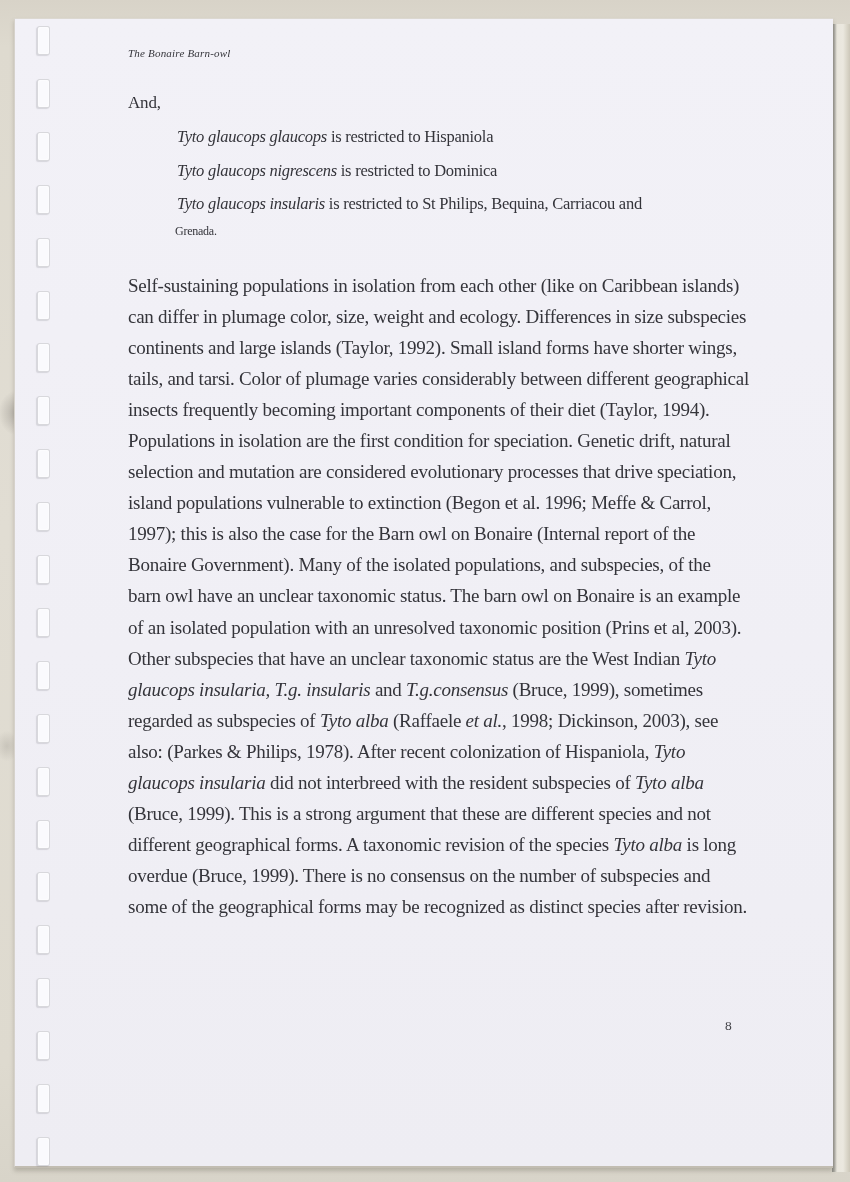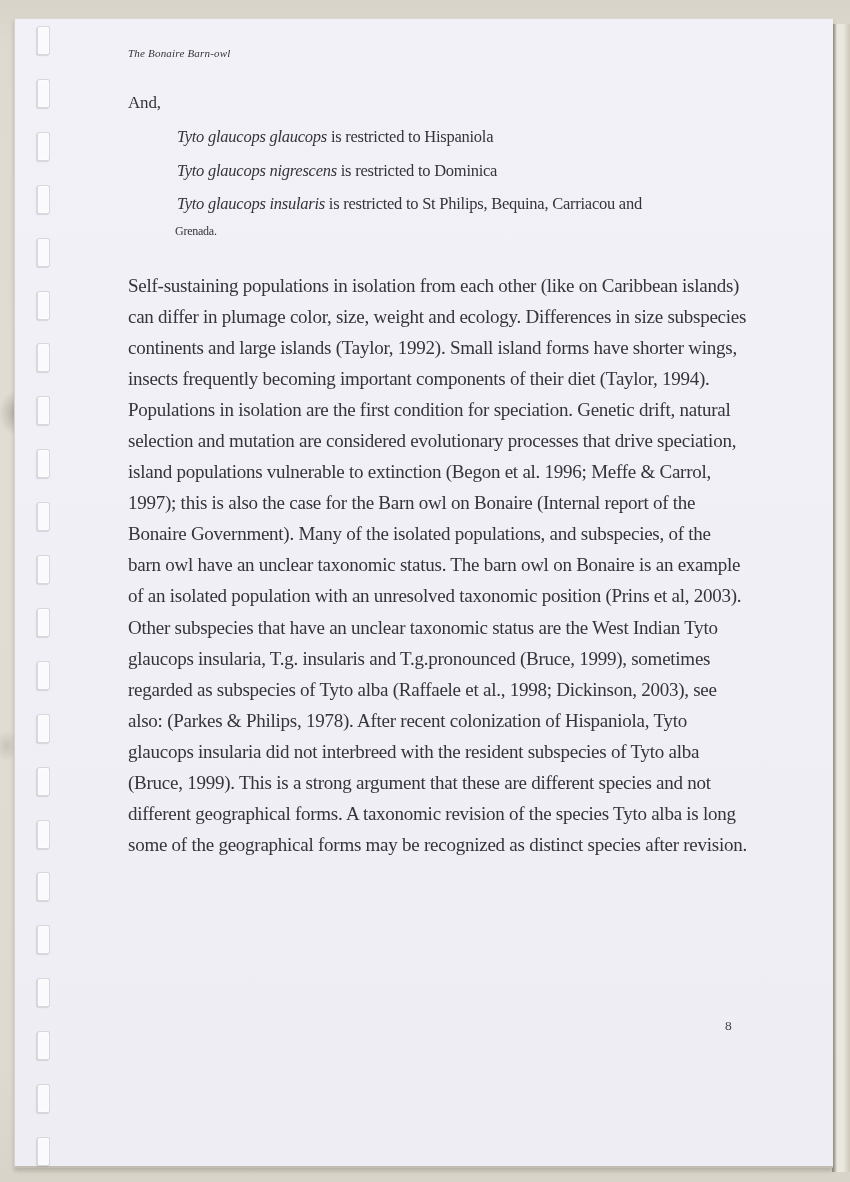--- a/index.html
+++ b/index.html
@@ -51,21 +51,21 @@
   }
   .species-list { position:absolute; left:162px; top:101px; font-size:16.5px; letter-spacing:-0.25px; color:var(--ink,#34343a); }
   .sp-line { height:33.5px; line-height:33.5px; white-space:nowrap; }
   .sp-name { font-style:italic; text-underline-offset:2px; }
   .grenada {
     position:absolute; left:113px; top:197px; height:31px; line-height:31px;
     font-size:12px; letter-spacing:-0.25px; color:var(--ink,#34343a);margin-left:47px;
   }
   .body-par { position:absolute; left:113px; top:227px; font-size:19px; letter-spacing:-0.25px; color:var(--ink,#34343a);margin-top:24px; }
   .b-line { height:31.05px; line-height:31.05px; white-space:nowrap; }
-  .b-line .it { }
+  .b-line .it { font-style:italic; }
   .page-num {
     position:absolute; left:710px; top:999px;
     font-size:13.5px; color:#44444a;
   }
 </style>
 </head>
 <body>
 
 <div class="scan-bg">
   <div class="smudge-a"></div>
@@ -107,33 +107,35 @@
         <div class="sp-line"><span class="sp-name">Tyto glaucops nigrescens</span><span> is restricted to Dominica</span></div>
         <div class="sp-line"><span class="sp-name">Tyto glaucops insularis</span><span> is restricted to St Philips, Bequina, Carriacou and</span></div>
       </div>
 
     <div class="grenada">Grenada.</div>
 
     <div class="body-par">
         <div class="b-line"><span>Self-sustaining populations in isolation from each other (like on Caribbean islands)</span></div>
         <div class="b-line"><span>can differ in plumage color, size, weight and ecology. Differences in size subspecies</span></div>
         <div class="b-line"><span>continents and large islands (Taylor, 1992). Small island forms have shorter wings,</span></div>
+        <div class="b-line"><span>tails, and tarsi. Color of plumage varies considerably between different geographical</span></div>
         <div class="b-line"><span>insects frequently becoming important components of their diet (Taylor, 1994).</span></div>
         <div class="b-line"><span>Populations in isolation are the first condition for speciation. Genetic drift, natural</span></div>
         <div class="b-line"><span>selection and mutation are considered evolutionary processes that drive speciation,</span></div>
         <div class="b-line"><span>island populations vulnerable to extinction (Begon et al. 1996; Meffe &amp; Carrol,</span></div>
         <div class="b-line"><span>1997); this is also the case for the Barn owl on Bonaire (Internal report of the</span></div>
         <div class="b-line"><span>Bonaire Government). Many of the isolated populations, and subspecies, of the</span></div>
         <div class="b-line"><span>barn owl have an unclear taxonomic status. The barn owl on Bonaire is an example</span></div>
         <div class="b-line"><span>of an isolated population with an unresolved taxonomic position (Prins et al, 2003).</span></div>
         <div class="b-line"><span>Other subspecies that have an unclear taxonomic status are the West Indian </span><span class="it">Tyto</span></div>
-        <div class="b-line"><span class="it">glaucops insularia, T.g. insularis</span><span> and </span><span class="it">T.g.pronounced</span><span> (Bruce, 1999), sometimes</span></div>
+        <div class="b-line"><span class="it">glaucops insularia, T.g. insularis</span><span> and </span><span class="it">T.g.consensus</span><span> (Bruce, 1999), sometimes</span></div>
         <div class="b-line"><span>regarded as subspecies of </span><span class="it">Tyto alba</span><span> (Raffaele </span><span class="it">et al.</span><span>, 1998; Dickinson, 2003), see</span></div>
         <div class="b-line"><span>also: (Parkes &amp; Philips, 1978). After recent colonization of Hispaniola, </span><span class="it">Tyto</span></div>
         <div class="b-line"><span class="it">glaucops insularia</span><span> did not interbreed with the resident subspecies of </span><span class="it">Tyto alba</span></div>
         <div class="b-line"><span>(Bruce, 1999). This is a strong argument that these are different species and not</span></div>
         <div class="b-line"><span>different geographical forms. A taxonomic revision of the species </span><span class="it">Tyto alba</span><span> is long</span></div>
+        <div class="b-line"><span>overdue (Bruce, 1999). There is no consensus on the number of subspecies and</span></div>
         <div class="b-line"><span>some of the geographical forms may be recognized as distinct species after revision.</span></div>
       </div>
 
     <div class="page-num">8</div>
   </div>
 </div>
 
 </body></html>

